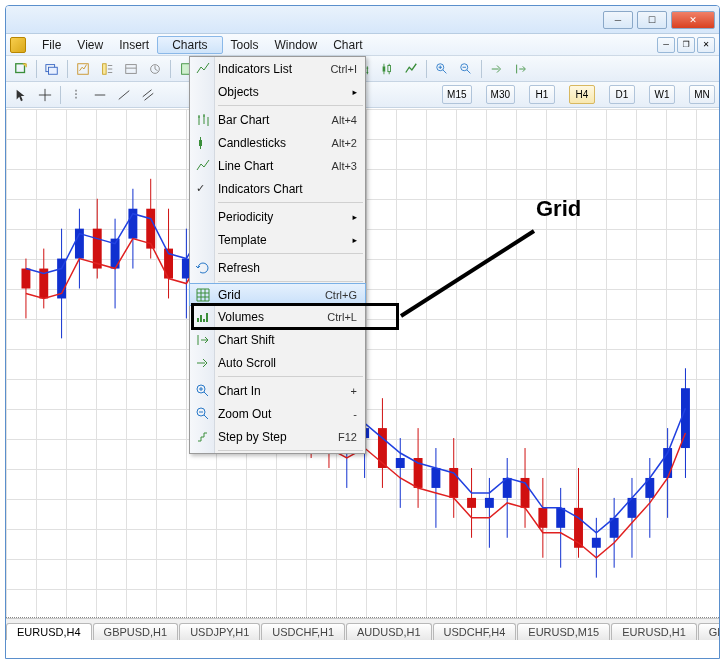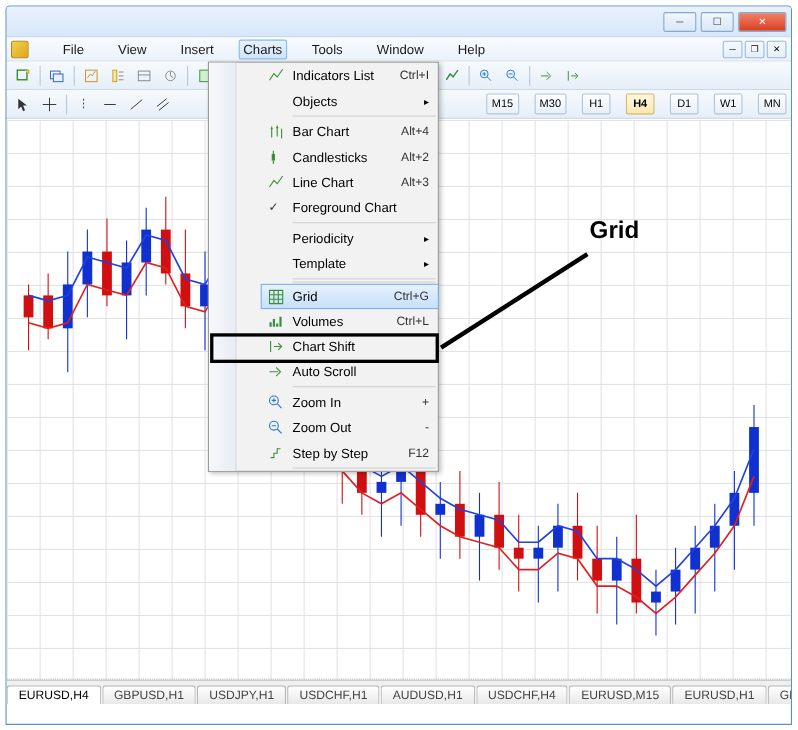--- a/index.html
+++ b/index.html
@@ -6,44 +6,44 @@
 body { background: #fff; width: 725px; height: 664px; overflow: hidden; position: relative; }
 
 .window { width: 715px; height: 654px; margin: 5px; border: 1px solid #5a8fcc; border-radius: 4px 4px 0 0; overflow: hidden; position: relative; background: #fff; }
 
 .titlebar { height: 28px; background: linear-gradient(#e9f2fc, #d6e7fa); display: flex; align-items: center; justify-content: flex-end; padding: 0 4px; gap: 4px; border-bottom: 1px solid #b8cde2; }
 .win-btn { width: 30px; height: 18px; border: 1px solid #8aa8c8; border-radius: 2px; background: linear-gradient(#f0f6fc, #d8e8f8); display: flex; align-items: center; justify-content: center; font-size: 9px; color: #333; cursor: pointer; }
 .win-btn.close { background: linear-gradient(#f08068, #d94020); color: #fff; width: 44px; }
 
 .menubar { height: 22px; background: linear-gradient(#f8fbfe, #eaf2fb); display: flex; align-items: center; padding-left: 4px; border-bottom: 1px solid #cdd9e6; font-size: 12px; }
 .app-icon { width: 16px; height: 16px; background: linear-gradient(135deg, #f8ce4d, #d9a81a); border: 1px solid #b88600; margin-right: 8px; border-radius: 2px; }
-.menu-item { padding: 2px 8px; cursor: pointer; color: #1a1a1a; margin-left: 15px; }
-.menu-item.active { background: linear-gradient(#e8f2fe, #cfe4fa); border: 1px solid #8ab8e8; border-radius: 2px; padding: 1px 3px; }
+.menu-item { padding: 2px 8px; cursor: pointer; color: #1a1a1a; }
+.menu-item.active { background: linear-gradient(#e8f2fe, #cfe4fa); border: 1px solid #8ab8e8; border-radius: 2px; padding: 1px 14px; }
 .mini-btns { margin-left: auto; display: flex; gap: 2px; padding-right: 4px; }
 .mini-btn { width: 18px; height: 16px; border: 1px solid #98b8d8; background: linear-gradient(#f6fafe, #e4eef9); display: flex; align-items: center; justify-content: center; font-size: 8px; cursor: pointer; border-radius: 2px; }
 
 .toolbar { height: 26px; background: linear-gradient(#f6fafd, #e6eef8); border-bottom: 1px solid #c6d4e3; display: flex; align-items: center; padding: 0 4px; gap: 2px; overflow: hidden; }
 .tb-btn { width: 22px; height: 20px; border: 1px solid transparent; display: flex; align-items: center; justify-content: center; cursor: pointer; border-radius: 2px; }
 .tb-sep { width: 1px; height: 18px; background: #b8c8d8; margin: 0 2px; }
 .tb-text { font-size: 11px; padding: 0 6px; display: flex; align-items: center; gap: 4px; cursor: pointer; }
 .tb-icon-svg { width: 14px; height: 14px; }
 
 .toolbar2 { height: 26px; background: linear-gradient(#f6fafd, #e6eef8); border-bottom: 1px solid #c6d4e3; display: flex; align-items: center; padding: 0 4px; gap: 2px; overflow: hidden; font-size: 11px; }
 .tf-btn { min-width: 26px; height: 19px; border: 1px solid #b0c4da; background: linear-gradient(#fdfefe, #e8eff8); font-size: 10px; display: flex; align-items: center; justify-content: center; cursor: pointer; border-radius: 2px; padding: 0 4px; }
-.tf-btn.active { background: linear-gradient(#fff8e0, #f8e8b0); border-color: #d8b860; font-weight: bold; }
+.tf-btn.active { background: linear-gradient(#fff8e0, #f8e8b0); border-color: #d8b860; }
 
 .chart-area { position: absolute; left: 0; right: 0; top: 103px; bottom: 40px; background: #fff; overflow: hidden; }
 .grid-bg { position: absolute; inset: 0; background-image:
   linear-gradient(to right, #e0e0e0 1px, transparent 1px),
   linear-gradient(to bottom, #e0e0e0 1px, transparent 1px);
   background-size: 30px 30px;
   border-bottom: 1px dotted #888;
 }
 
-.dropdown { position: absolute; left: 183px; top: 50px; width: 210px; background: #f2f2f2; border: 1px solid #9a9a9a; box-shadow: 2px 2px 4px rgba(0,0,0,0.25); z-index: 50; font-size: 12px; padding-left: 48px; }
+.dropdown { position: absolute; left: 183px; top: 50px; width: 177px; background: #f2f2f2; border: 1px solid #9a9a9a; box-shadow: 2px 2px 4px rgba(0,0,0,0.25); z-index: 50; font-size: 12px; }
 .dd-row { display: flex; align-items: center; height: 23px; padding: 0 8px 0 28px; position: relative; cursor: pointer; }
 .dd-row.highlight { background: linear-gradient(#e6f1fd, #c8e0fa); border: 1px solid #7ab0e6; margin: -1px; position: relative; z-index: 1; }
 .dd-icon { position: absolute; left: 5px; width: 16px; height: 16px; display: flex; align-items: center; justify-content: center; }
 .dd-shortcut { margin-left: auto; color: #333; font-size: 11px; }
 .dd-sep { height: 1px; background: #d0d0d0; margin: 2px 2px 2px 28px; }
 .dd-arrow { margin-left: auto; font-size: 9px; }
 .dd-iconstrip { position: absolute; left: 0; top: 0; bottom: 0; width: 25px; background: linear-gradient(to right, #f6f8fb, #e8edf4); border-right: 1px solid #d4d9e0; }
 .dd-check { position: absolute; left: 6px; font-size: 11px; color: #333; }
 
 .grid-highlight-box { position: absolute; left: 185px; top: 297px; width: 208px; height: 27px; border: 3px solid #000; z-index: 60; pointer-events: none; }
@@ -75,21 +75,21 @@
 
   <div class="menubar">
     <div class="app-icon"></div>
     <div id="menu-items" style="display: flex;">
         <div class="menu-item">File</div>
         <div class="menu-item">View</div>
         <div class="menu-item">Insert</div>
         <div class="menu-item active">Charts</div>
         <div class="menu-item">Tools</div>
         <div class="menu-item">Window</div>
-        <div class="menu-item">Help</div>
+        <div class="menu-item">Chart</div>
       </div>
     <div class="mini-btns">
       <div class="mini-btn">─</div>
       <div class="mini-btn">❐</div>
       <div class="mini-btn">✕</div>
     </div>
   </div>
 
   <div class="toolbar">
     <div class="tb-btn">
@@ -363,32 +363,40 @@
           <span class="dd-icon">
             <svg width="16" height="16" viewBox="0 0 16 16">
               <path d="M2 12 l4-6 l3 3 l5-7" fill="none" stroke="#3a8e3a"></path>
             </svg>
           </span>
           <span>Line Chart</span>
           <span class="dd-shortcut">Alt+3</span>
         </div>
         <div class="dd-row">
           <span class="dd-check">✓</span>
-          <span>Foreground Chart</span>
+          <span>Indicators Chart</span>
         </div>
         <div class="dd-sep"></div>
         <div class="dd-row">
           <span>Periodicity</span>
           <span class="dd-arrow">▸</span>
         </div>
         <div class="dd-row">
           <span>Template</span>
           <span class="dd-arrow">▸</span>
         </div>
         <div class="dd-sep"></div>
+        <div class="dd-row">
+          <span class="dd-icon">
+            <svg width="16" height="16" viewBox="0 0 16 16">
+              <path d="M3 8 a5 5 0 1 1 2 4 M3 8 l-2-2 M3 8 l2-2" fill="none" stroke="#2878c8"></path>
+            </svg>
+          </span>
+          <span>Refresh</span>
+        </div>
         <div class="dd-sep"></div>
         <div class="dd-row highlight">
           <span class="dd-icon">
             <svg width="16" height="16" viewBox="0 0 16 16">
               <path d="M2 2 h12 v12 h-12 z M2 6 h12 M2 10 h12 M6 2 v12 M10 2 v12" fill="none" stroke="#3a8e3a"></path>
             </svg>
           </span>
           <span>Grid</span>
           <span class="dd-shortcut">Ctrl+G</span>
         </div>
@@ -418,21 +426,21 @@
           <span>Auto Scroll</span>
         </div>
         <div class="dd-sep"></div>
         <div class="dd-row">
           <span class="dd-icon">
             <svg width="16" height="16" viewBox="0 0 16 16">
               <circle cx="6" cy="6" r="4" fill="none" stroke="#2878c8"></circle>
               <path d="M9 9 l4 4 M4 6 h4 M6 4 v4" stroke="#2878c8"></path>
             </svg>
           </span>
-          <span>Zoom In</span>
+          <span>Chart In</span>
           <span class="dd-shortcut">+</span>
         </div>
         <div class="dd-row">
           <span class="dd-icon">
             <svg width="16" height="16" viewBox="0 0 16 16">
               <circle cx="6" cy="6" r="4" fill="none" stroke="#2878c8"></circle>
               <path d="M9 9 l4 4 M4 6 h4" stroke="#2878c8"></path>
             </svg>
           </span>
           <span>Zoom Out</span>

